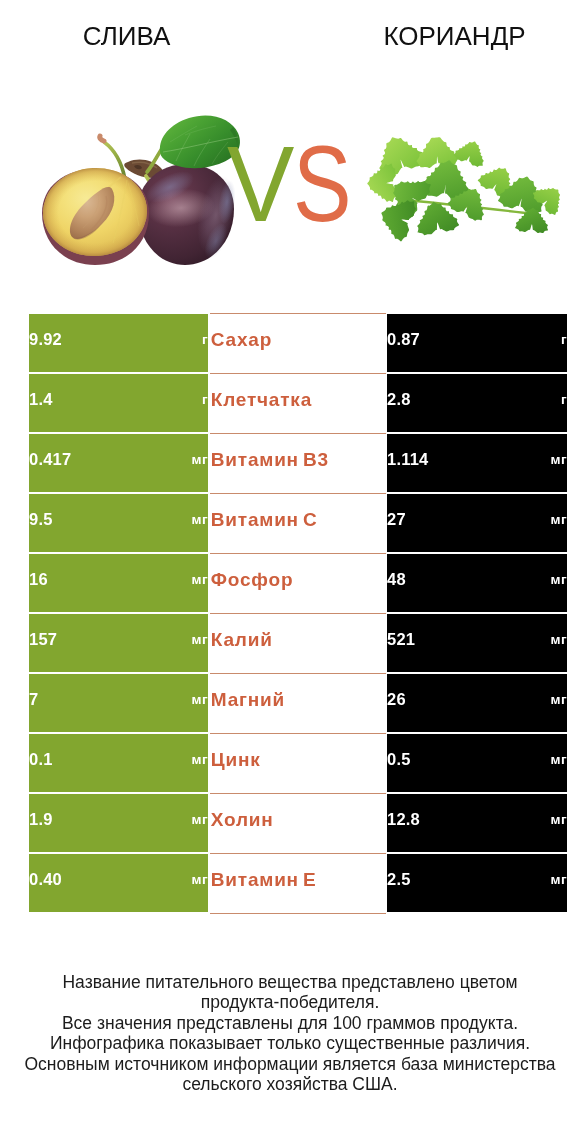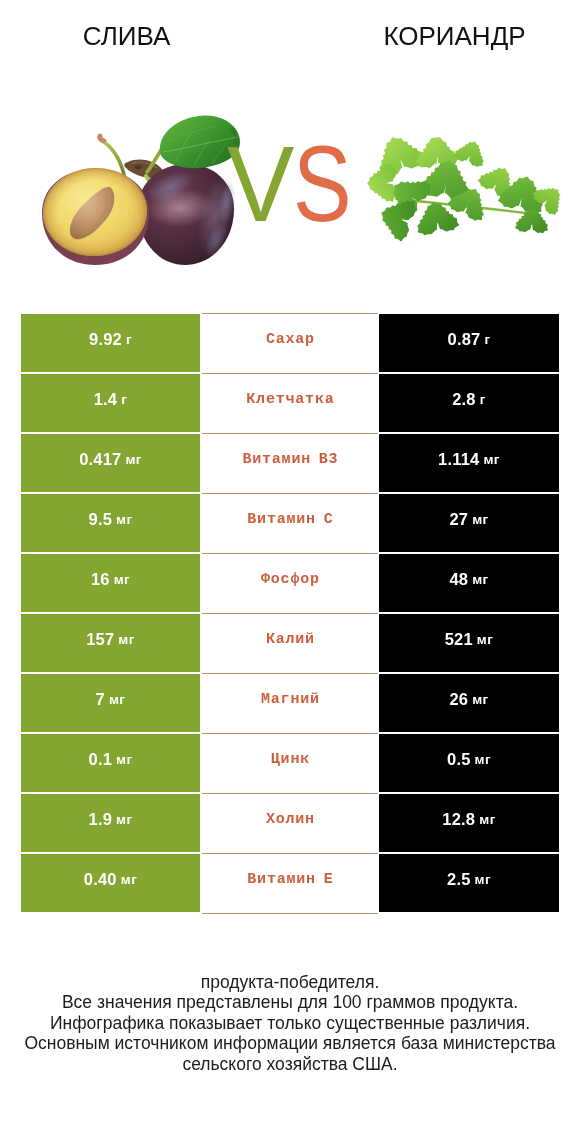--- a/index.html
+++ b/index.html
@@ -8,28 +8,28 @@
 .page{position:relative;width:580px;height:1128px;overflow:hidden;border-radius:13px;}
 .title{position:absolute;top:21px;font-size:26px;line-height:30px;color:#111;font-weight:400;text-align:center;white-space:nowrap;}
 .title-left{left:0;width:253px;}
 .title-right{left:328px;width:253px;}
 .hero{position:absolute;left:0;top:0;width:580px;height:300px;}
 .hero svg{position:absolute;left:0;top:0;}
 .vs{position:absolute;left:0;top:0;width:580px;height:300px;}
 .vs text{font-family:"Liberation Sans",sans-serif;font-size:107px;font-weight:400;}
 .table{position:absolute;left:21px;top:314px;width:538px;}
 .row{position:relative;height:60px;}
-.cell{position:absolute;top:0;height:58px;display:flex;align-items:center;justify-content:center;box-sizing:border-box;}
+.cell{position:absolute;top:0;height:58px;display:flex;align-items:center;justify-content:space-between;box-sizing:border-box;margin-left:8px;}
 .cell>span{display:inline-block;position:relative;top:-4px;}
 .left{left:0;width:179px;background:#82a62f;}
 .mid{left:181px;top:-1px;height:61px;width:176px;background:#fff;border-top:1px solid #c98b6c;border-bottom:1px solid #c98b6c;}
 .right{left:358px;width:180px;background:#000000;}
 .num{font-size:16.5px;font-weight:700;color:#fff;letter-spacing:.2px;}
 .unit{font-size:13.5px;font-weight:700;color:#fff;margin-left:4px;letter-spacing:.4px;}
-.lab{font-family:Liberation Mono, monospace;font-size:15px;font-weight:700;color:#cd5f3d;letter-spacing:.8px;text-indent:.8px;word-spacing:-2px;}
+.lab{font-family:Liberation Sans, sans-serif;font-size:19px;font-weight:700;color:#cd5f3d;letter-spacing:.8px;text-indent:.8px;word-spacing:-2px;}
 .footer{position:absolute;left:0;top:972px;width:580px;text-align:center;}
 .footer div{font-size:17.5px;line-height:20.4px;color:#1c1c1c;}
 </style>
 </head>
 <body>
 
 <div class="page">
 
   <div class="title title-left">СЛИВА</div>
   <div class="title title-right">КОРИАНДР</div>
@@ -287,20 +287,21 @@
           <span class="lab">Витамин E</span>
         </div>
         <div class="cell right">
           <span class="num">2.5</span>
           <span class="unit">мг</span>
         </div>
       </div>
     </div>
 
   <div class="footer" id="footer">
+      <div>Название питательного вещества представлено цветом</div>
       <div>продукта-победителя.</div>
       <div>Все значения представлены для 100 граммов продукта.</div>
       <div>Инфографика показывает только существенные различия.</div>
       <div>Основным источником информации является база министерства</div>
       <div>сельского хозяйства США.</div>
     </div>
 
 </div>
 
 </body></html>

